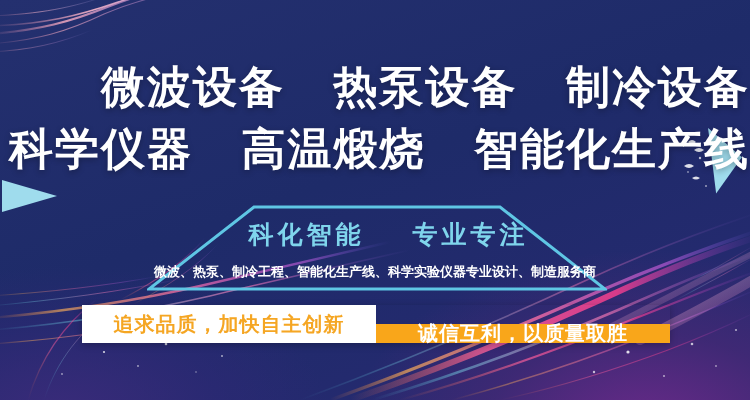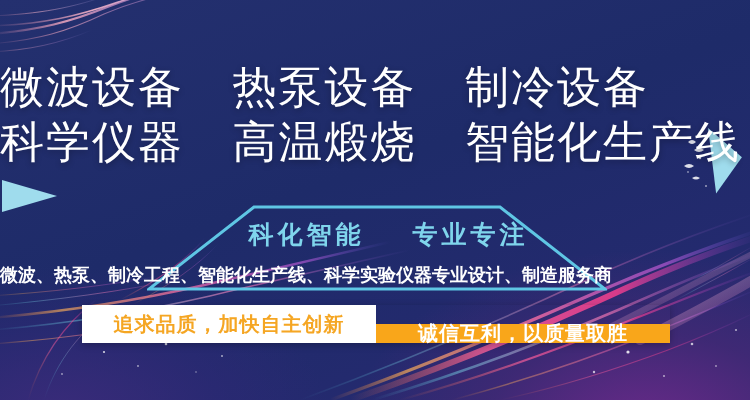--- a/index.html
+++ b/index.html
@@ -46,33 +46,33 @@
     border-top: 33px solid transparent;
     border-bottom: 33px solid transparent;
     border-left: 30px solid #9fdced;
     transform: rotate(-7deg);
   }
 
   
   .headline {
     position: absolute;
     left: 0; right: 0; top: 62px;
-    text-align: left;
+    text-align: right;
     color: #ffffff;
-    font-weight: 400;
+    font-weight: 700;
     letter-spacing: 2px;
     line-height: 1.12;
     text-shadow: 0 2px 6px rgba(0,0,0,0.30);
   }
   .headline .hl-line {
     display: block;
     font-size: 44px;
     white-space: nowrap;
   }
-  .headline .hl-line.l2 { font-size: 44px; margin-top: 6px; }
+  .headline .hl-line.l2 { font-size: 44px; margin-top: 13px; }
   .hl-seg { display: inline-block; }
   .hl-gap { display: inline-block; width: 20px; }
 
   
   .plaque {
     position: absolute;
     left: 147px; top: 205px;
     width: 460px; height: 86px;
   }
   .plaque svg { display: block; width: 460px; height: 86px; }
@@ -86,22 +86,23 @@
     font-weight: 700;
     letter-spacing: 4px;
     white-space: nowrap;
     padding-left: 27px;
   }
   .pt-gap { display: inline-block; width: 26px; }
 
   .plaque-sub {
     position: absolute;
     left: 0; right: 0; top: 263px;
+    text-align: center;
     color: #ffffff;
-    font-size: 18px;
+    font-size: 13px;
     font-weight: 700;
     letter-spacing: 0px;
     white-space: nowrap;
   }
 
   
   .slogan-bar {
     position: absolute;
     left: 82px; top: 305px;
     width: 588px; height: 38px;

